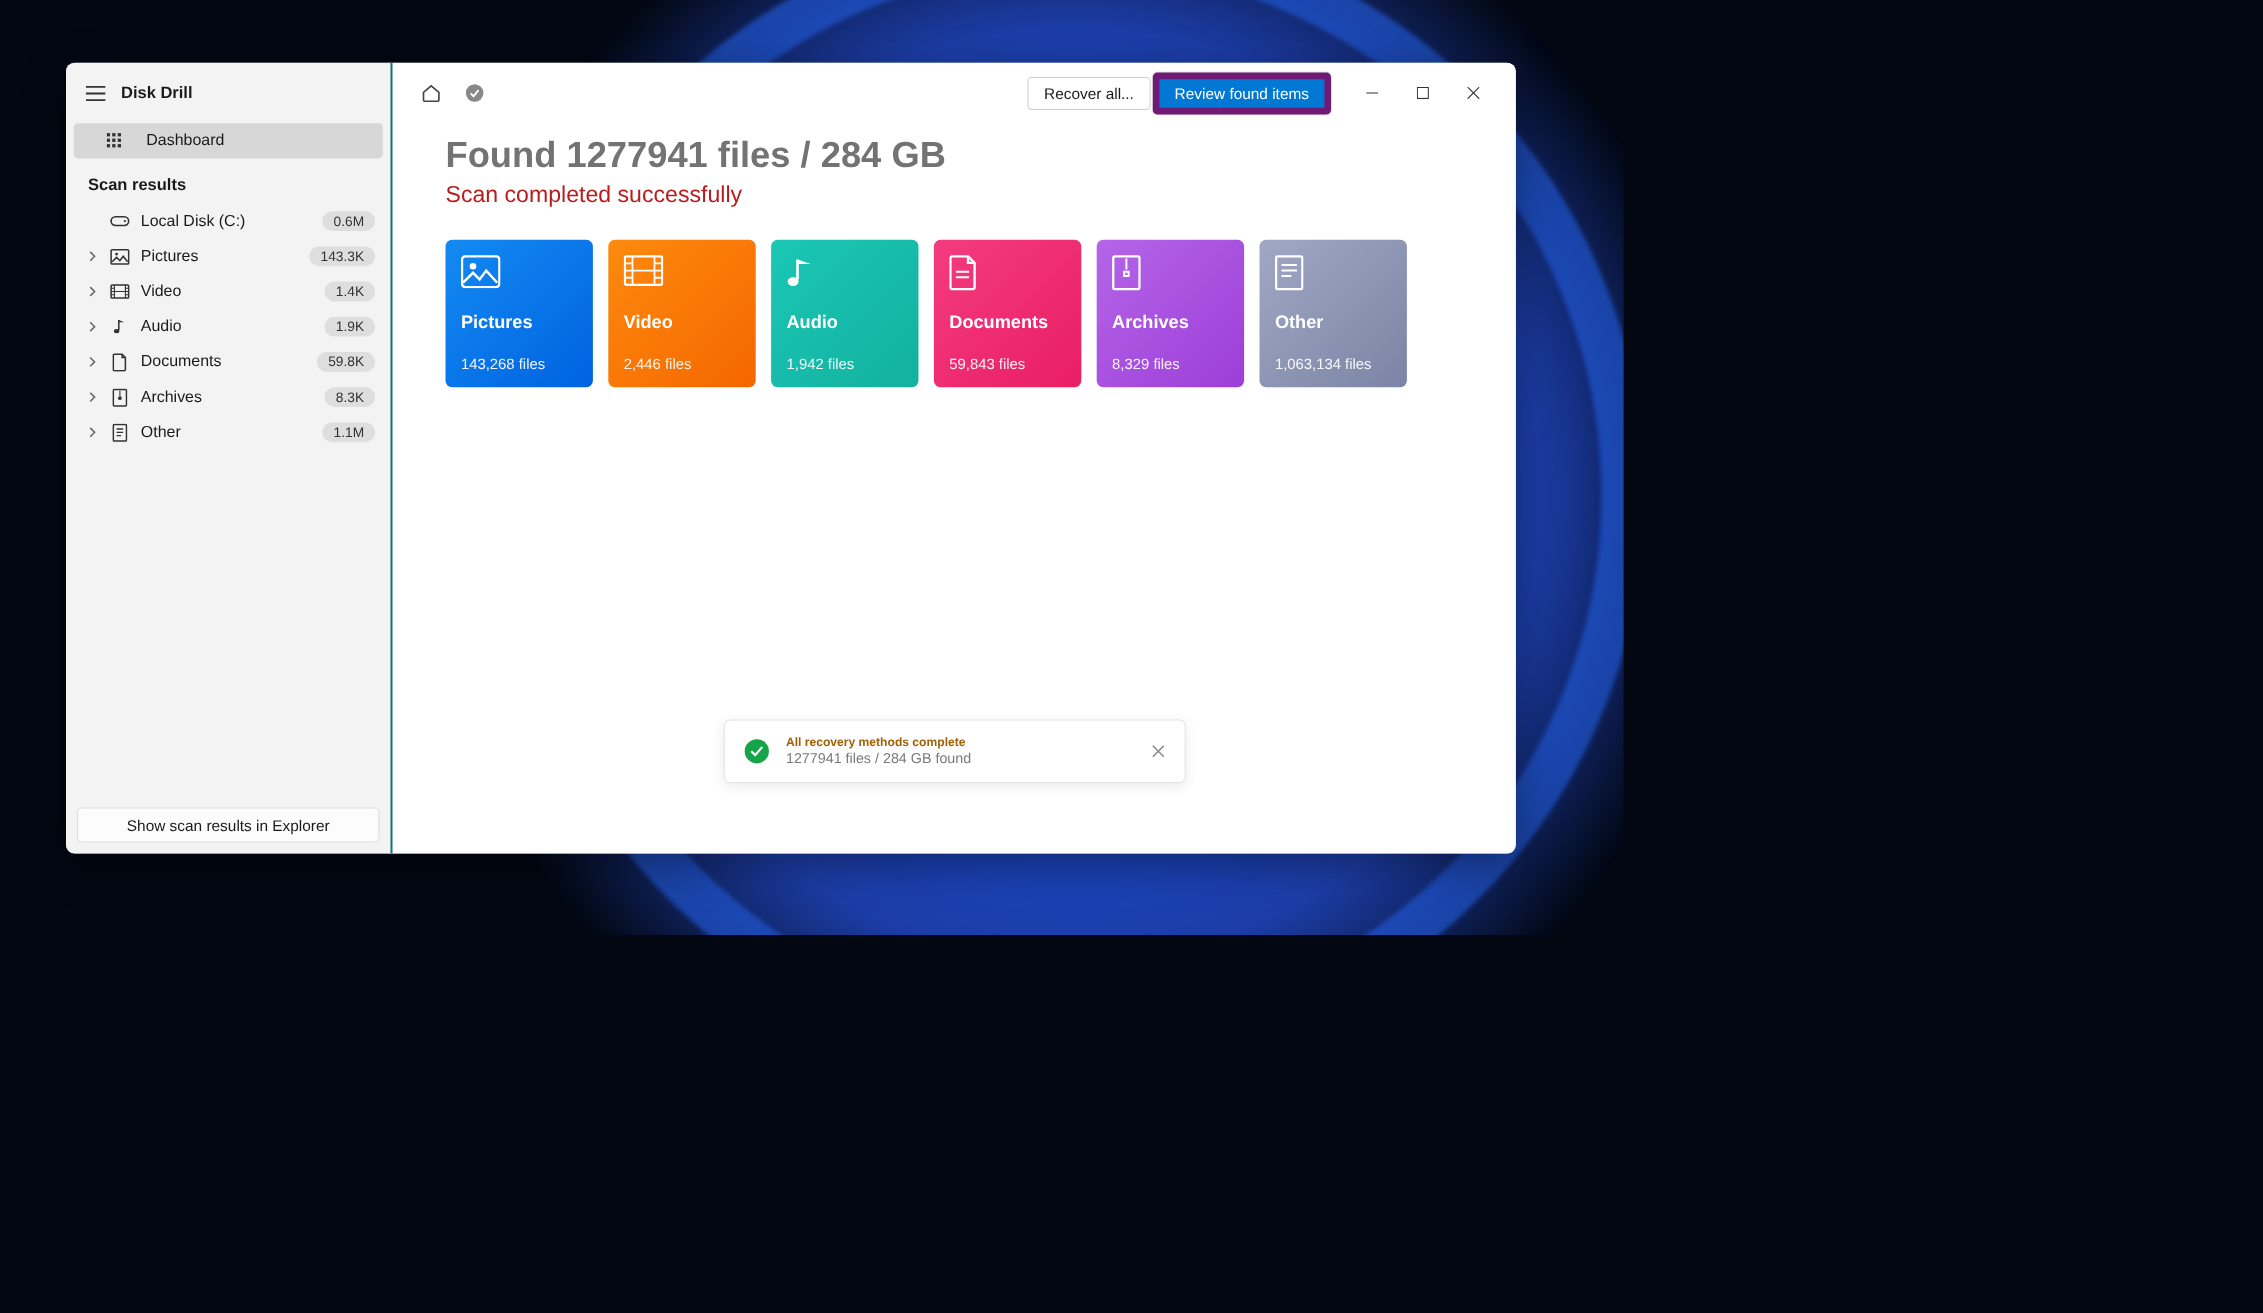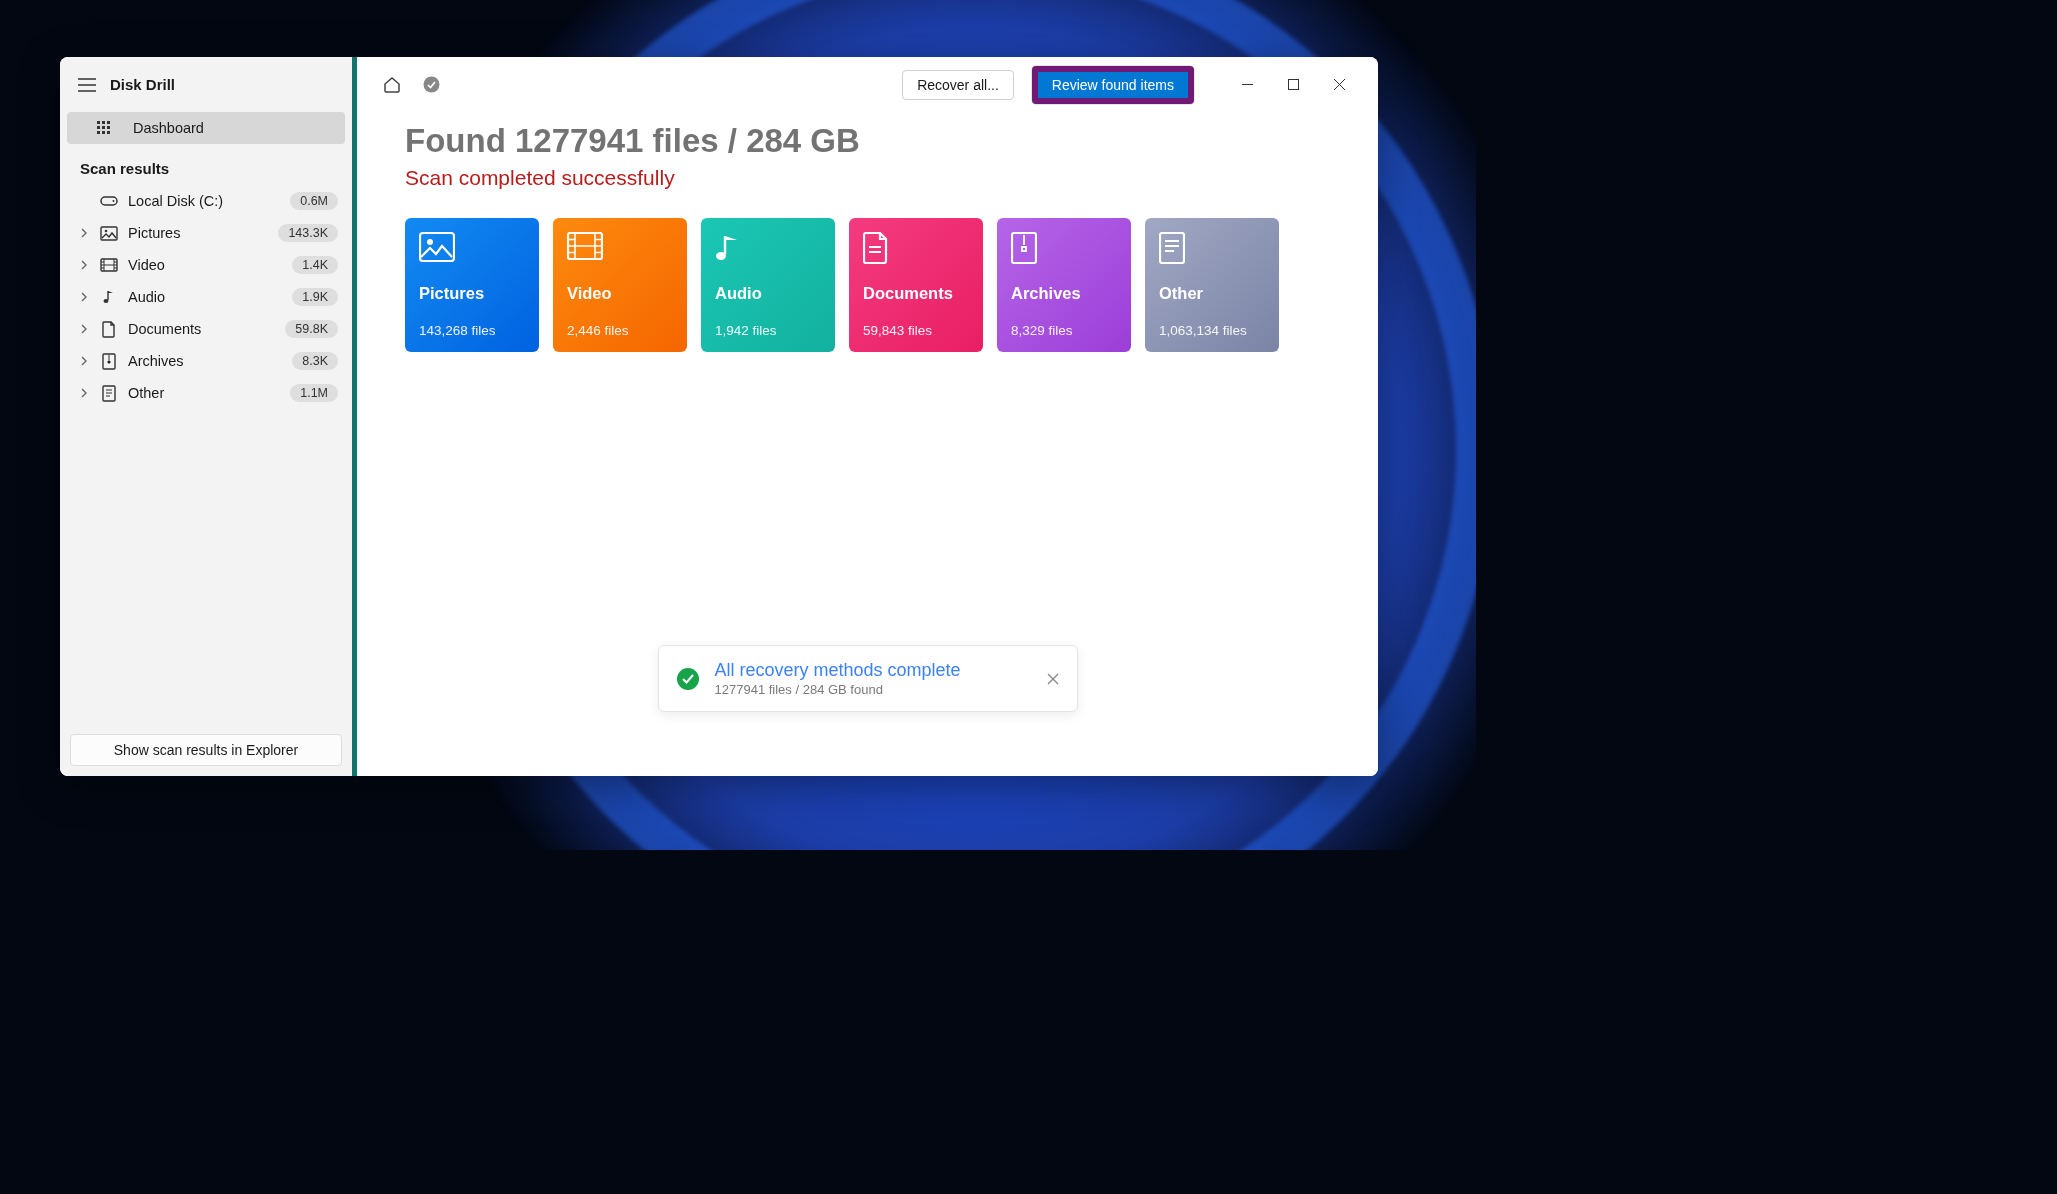--- a/index.html
+++ b/index.html
@@ -39,21 +39,21 @@
       border-radius: 8px;
       display: flex;
       box-shadow: 0 10px 40px rgba(0,0,0,0.4);
       overflow: hidden;
     }
     .sidebar {
       width: 297px;
       background: #f3f3f3;
       display: flex;
       flex-direction: column;
-      border-right: 5px solid #0f766e;
+      border-right: 2px solid #0f766e;
     }
     .sidebar-header {
       display: flex;
       align-items: center;
       gap: 14px;
       padding: 14px 18px;
       height: 55px;
     }
     .hamburger { cursor: pointer; }
     .app-title { font-size: 15px; font-weight: 600; color: #1a1a1a; }
@@ -112,21 +112,21 @@
       background: #fff;
     }
     .toolbar {
       display: flex;
       align-items: center;
       padding: 12px 16px 12px 26px;
       height: 55px;
       gap: 14px;
     }
     .toolbar-left { display: flex; gap: 22px; align-items: center; }
-    .toolbar-right { margin-left: auto; display: flex; gap: 18px; align-items: center; }
+    .toolbar-right { margin-left: auto; display: flex; gap: 2px; align-items: center; }
     .btn-outline {
       background: #fff;
       border: 1px solid #d0d0d0;
       border-radius: 4px;
       padding: 6px 14px;
       font-size: 14px;
       color: #1a1a1a;
       cursor: pointer;
     }
     .btn-primary {
@@ -178,21 +178,21 @@
       align-items: center;
       gap: 16px;
       padding: 14px 18px;
     }
     .toast-check {
       width: 22px; height: 22px; border-radius: 50%;
       background: #16a34a; display:flex; align-items:center; justify-content:center;
       flex: 0 0 22px;
     }
     .toast-body { flex:1; }
-    .toast-title { font-size: 18px; font-weight: 400; color: #3b82f6; }
+    .toast-title { font-size: 11px; font-weight: 700; color: #a16207; }
     .toast-sub { font-size: 13px; color: #7a7a7a; margin-top: 1px; }
     .toast-close { cursor:pointer; color:#777; }
     svg { display: block; }
   </style>
 </head>
 <body>
 
 <div class="bg-wave"></div>
 
 <div class="window">

